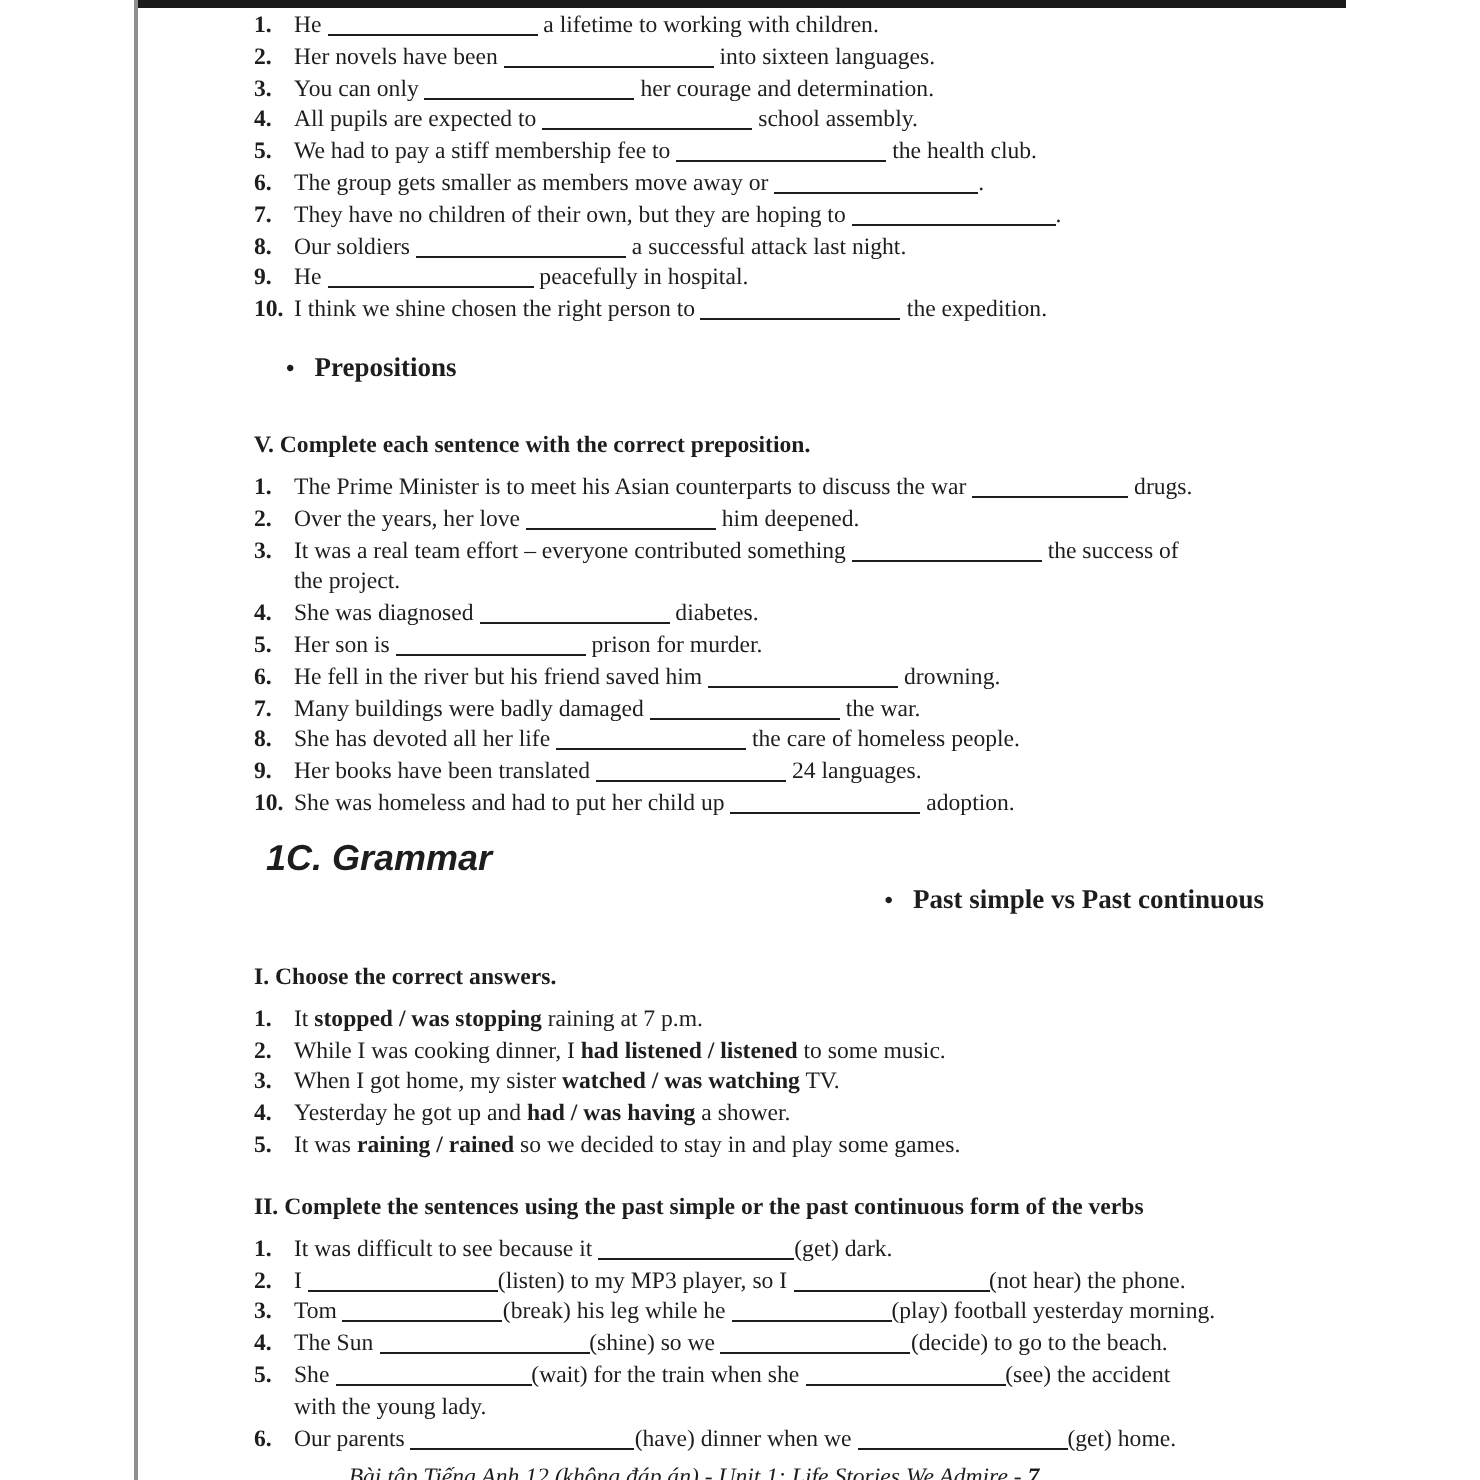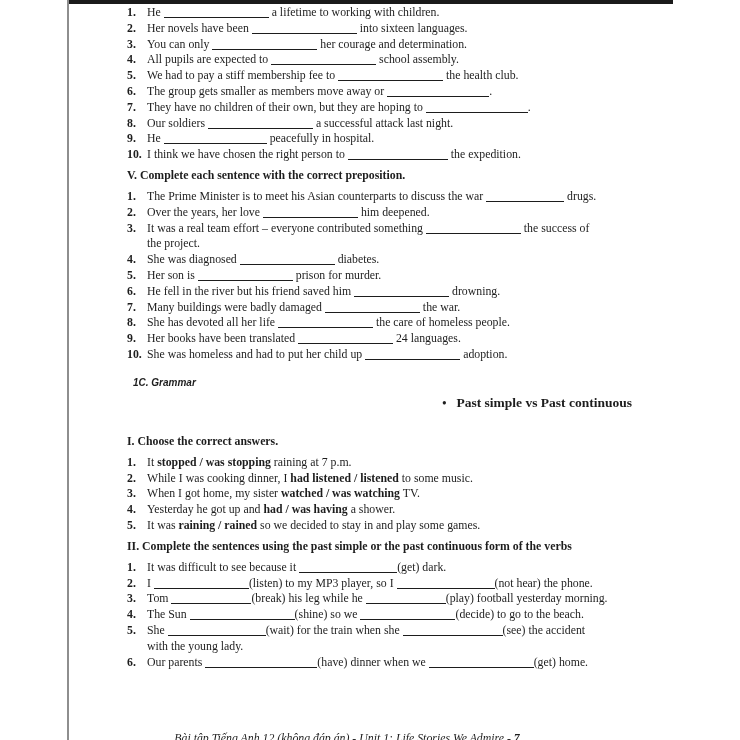--- a/index.html
+++ b/index.html
@@ -46,37 +46,37 @@
     font-weight: bold;
     font-size: 13.5px;
     line-height: 18px;
     padding-left: 16px;
   }
   .bullet-heading .bullet { margin-right: 10px; font-size: 12px; }
   .grammar-heading {
     font-family: "Liberation Sans", sans-serif;
     font-weight: bold;
     font-style: italic;
-    font-size: 10px;
+    font-size: 18px;
     line-height: 17px;
     padding-left: 6px;
   }
   .instruction {
     font-weight: bold;
     font-size: 11.8px;
     line-height: 16px;
   }
   .instruction .cont { padding-left: 30px; }
   
   .ex-list + .bullet-heading { margin-top: 12px; }
   .bullet-heading + .instruction { margin-top: 21px; }
   .instruction + .ex-list { margin-top: 6px; }
   .ex-list + .grammar-heading { margin-top: 11px; }
   .grammar-heading + .bullet-heading { margin-top: 3px; text-align: right; }
-  .ex-list + .instruction { margin-top: 4px; }
+  .ex-list + .instruction { margin-top: 14px; }
   .page-footer {
     position: absolute;
     top: 731px; left: 127px;
     width: 440px;
     text-align: center;
     font-style: italic;
     font-size: 11.8px;
     line-height: 15px;
   }
   .page-footer .page-num { font-weight: bold; }
@@ -91,22 +91,23 @@
     <div class="ex-list">
       <div class="item"><span class="num">1.</span><span>He </span><span class="blank" style="width: 105px;"></span><span> a lifetime to working with children.</span></div>
       <div class="item"><span class="num">2.</span><span>Her novels have been </span><span class="blank" style="width: 105px;"></span><span> into sixteen languages.</span></div>
       <div class="item"><span class="num">3.</span><span>You can only </span><span class="blank" style="width: 105px;"></span><span> her courage and determination.</span></div>
       <div class="item"><span class="num">4.</span><span>All pupils are expected to </span><span class="blank" style="width: 105px;"></span><span> school assembly.</span></div>
       <div class="item"><span class="num">5.</span><span>We had to pay a stiff membership fee to </span><span class="blank" style="width: 105px;"></span><span> the health club.</span></div>
       <div class="item"><span class="num">6.</span><span>The group gets smaller as members move away or </span><span class="blank" style="width: 102px;"></span><span>.</span></div>
       <div class="item"><span class="num">7.</span><span>They have no children of their own, but they are hoping to </span><span class="blank" style="width: 102px;"></span><span>.</span></div>
       <div class="item"><span class="num">8.</span><span>Our soldiers </span><span class="blank" style="width: 105px;"></span><span> a successful attack last night.</span></div>
       <div class="item"><span class="num">9.</span><span>He </span><span class="blank" style="width: 103px;"></span><span> peacefully in hospital.</span></div>
-      <div class="item"><span class="num">10.</span><span>I think we have chosen the right person to </span><span class="blank" style="width: 100px;"></span><span> the expedition.</span></div>
+      <div class="item"><span class="num">10.</span><span>I think we shine chosen the right person to </span><span class="blank" style="width: 100px;"></span><span> the expedition.</span></div>
     </div>
+    <div class="bullet-heading"><span class="bullet">•</span><span>Prepositions</span></div>
     <div class="instruction">
       <div>V. Complete each sentence with the correct preposition.</div>
     </div>
     <div class="ex-list">
       <div class="item"><span class="num">1.</span><span>The Prime Minister is to meet his Asian counterparts to discuss the war </span><span class="blank" style="width: 78px;"></span><span> drugs.</span></div>
       <div class="item"><span class="num">2.</span><span>Over the years, her love </span><span class="blank" style="width: 95px;"></span><span> him deepened.</span></div>
       <div class="item"><span class="num">3.</span><span>It was a real team effort – everyone contributed something </span><span class="blank" style="width: 95px;"></span><span> the success of</span><br><span>the project.</span></div>
       <div class="item"><span class="num">4.</span><span>She was diagnosed </span><span class="blank" style="width: 95px;"></span><span> diabetes.</span></div>
       <div class="item"><span class="num">5.</span><span>Her son is </span><span class="blank" style="width: 95px;"></span><span> prison for murder.</span></div>
       <div class="item"><span class="num">6.</span><span>He fell in the river but his friend saved him </span><span class="blank" style="width: 95px;"></span><span> drowning.</span></div>

